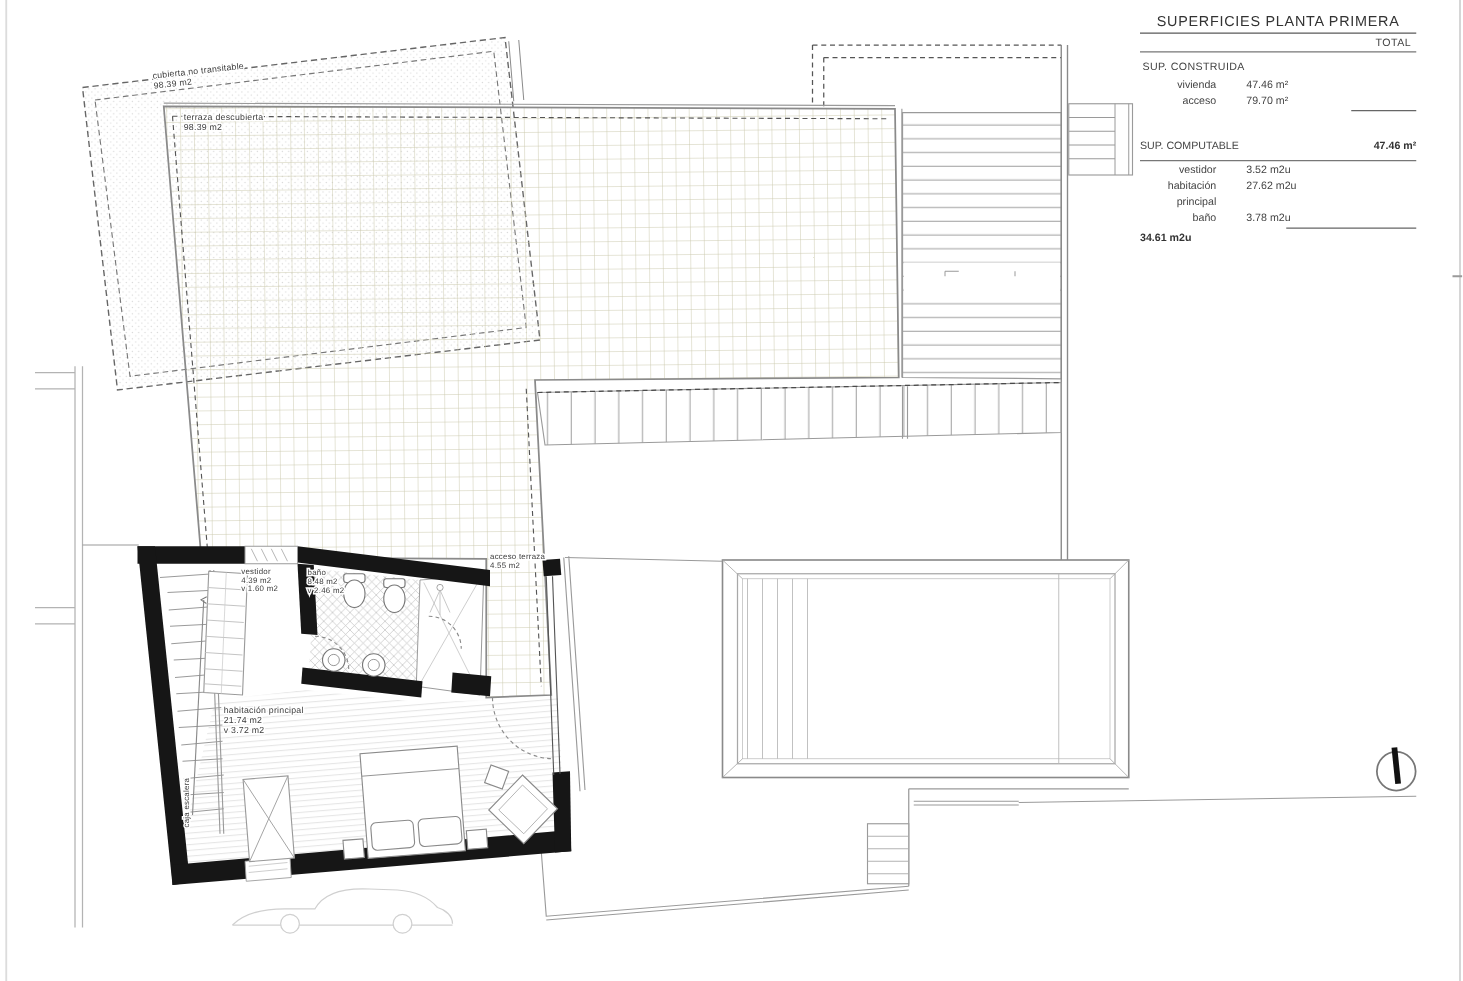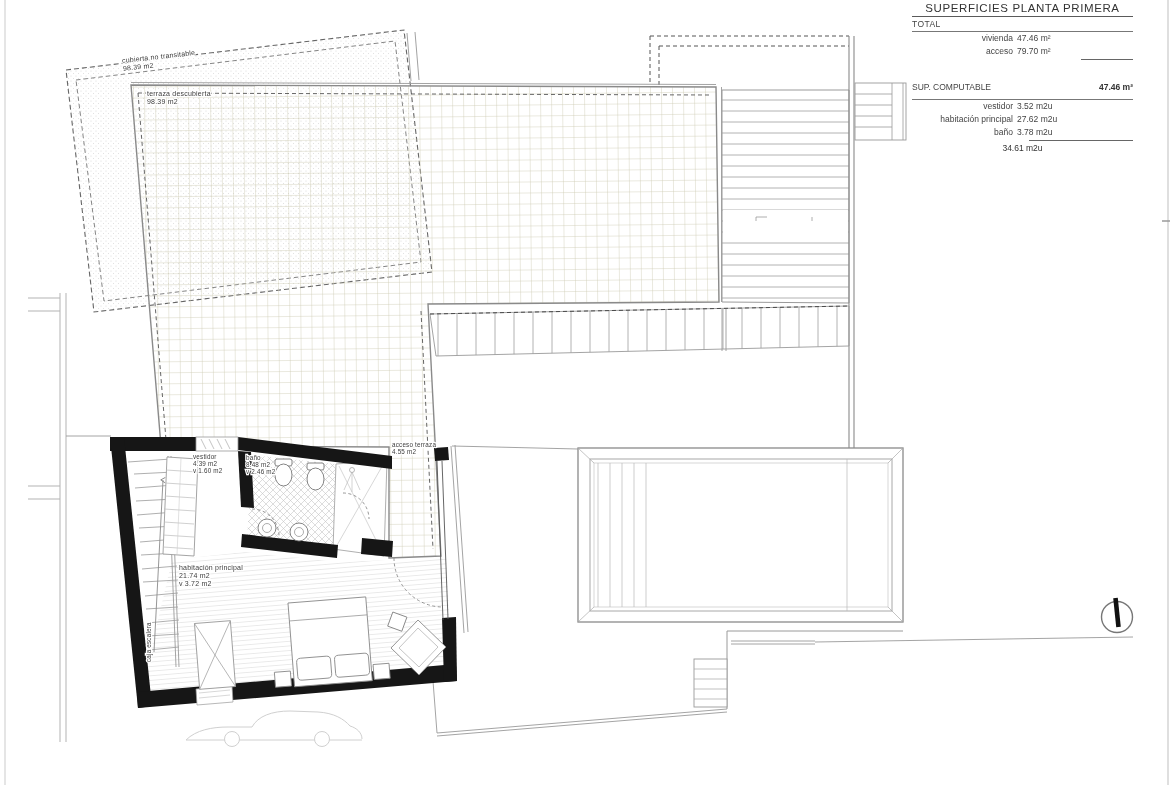--- a/index.html
+++ b/index.html
@@ -1,36 +1,36 @@
 <!DOCTYPE html>
 <html><head>
 <meta charset="utf-8">
 <style>
   html,body{margin:0;padding:0;background:#fff;}
   .sheet{position:relative;width:1170px;height:785px;background:#ffffff;overflow:hidden;
          font-family:"Liberation Sans",sans-serif;}
   .sheet svg{position:absolute;left:0;top:0;}
 
   
-  .tbl{position:absolute;left:912px;top:1px;width:221px;color:#3a3a3a;}
+  .tbl{position:absolute;left:912px;top:11px;width:221px;color:#3a3a3a;}
   .tbl-title{font-size:11.5px;letter-spacing:.6px;text-align:center;color:#333;padding:1px 0 2px 0;}
   .rule{border-top:1.3px solid #5a5a5a;height:0;margin:0;}
   .rule.light{border-top:1px solid #777;}
-  .total-hdr{font-size:8.5px;text-align:left;padding:2px 4px 2px 0;letter-spacing:.4px;color:#444;}
+  .total-hdr{font-size:8.5px;text-align:right;padding:2px 4px 2px 0;letter-spacing:.4px;color:#444;}
   .sec-label{font-size:8.5px;letter-spacing:.3px;padding:6px 0 3px 2px;color:#444;}
-  .sub-row{display:grid;grid-template-columns:1fr 62px 50px;column-gap:4px;
+  .sub-row{display:grid;grid-template-columns:1fr 62px 50px;column-gap:24px;
            font-size:8.5px;line-height:13px;color:#444;}
   .sub-row .nm{text-align:right;}
   .sub-row .vl{text-align:left;}
   .sub-row .tt{text-align:right;font-weight:bold;color:#333;}
   .comp-row{display:grid;grid-template-columns:1fr 58px;font-size:8.5px;line-height:14px;color:#444;}
   .comp-row .tt{text-align:right;font-weight:bold;color:#333;}
   .mini-rule{margin-left:auto;width:52px;border-top:1px solid #666;height:0;margin-top:1px;}
   .mini-rule.wide{width:104px;}
-  .tot-row{font-size:8.5px;font-weight:normal;text-align:center;line-height:14px;color:#333;}
+  .tot-row{font-size:8.5px;font-weight:bold;text-align:left;line-height:14px;color:#333;}
 
   
   .lbl{font-family:"Liberation Sans",sans-serif;font-size:7px;fill:#3c3c3c;
        stroke:#ffffff;stroke-width:2.4px;paint-order:stroke;letter-spacing:.2px;}
   .lbl.small{font-size:6.3px;}
 </style>
 </head>
 <body>
 
 <div class="sheet">
@@ -264,20 +264,21 @@
     <text class="lbl small" transform="translate(151 662) rotate(-90)">caja escalera</text>
   </g>
 </svg>
 
 <div class="tbl">
   <div class="tbl-title">SUPERFICIES PLANTA PRIMERA</div>
   <div class="rule"></div>
   <div class="total-hdr">TOTAL</div>
   <div class="rule light"></div>
 
+  <div class="sec-label">SUP. CONSTRUIDA</div>
   <div class="sub-row">
     <span class="nm">vivienda</span>
     <span class="vl">47.46 m²</span>
     <span class="tt"></span>
   </div>
   <div class="sub-row">
     <span class="nm">acceso</span>
     <span class="vl">79.70 m²</span>
     <span class="tt"></span>
   </div>

